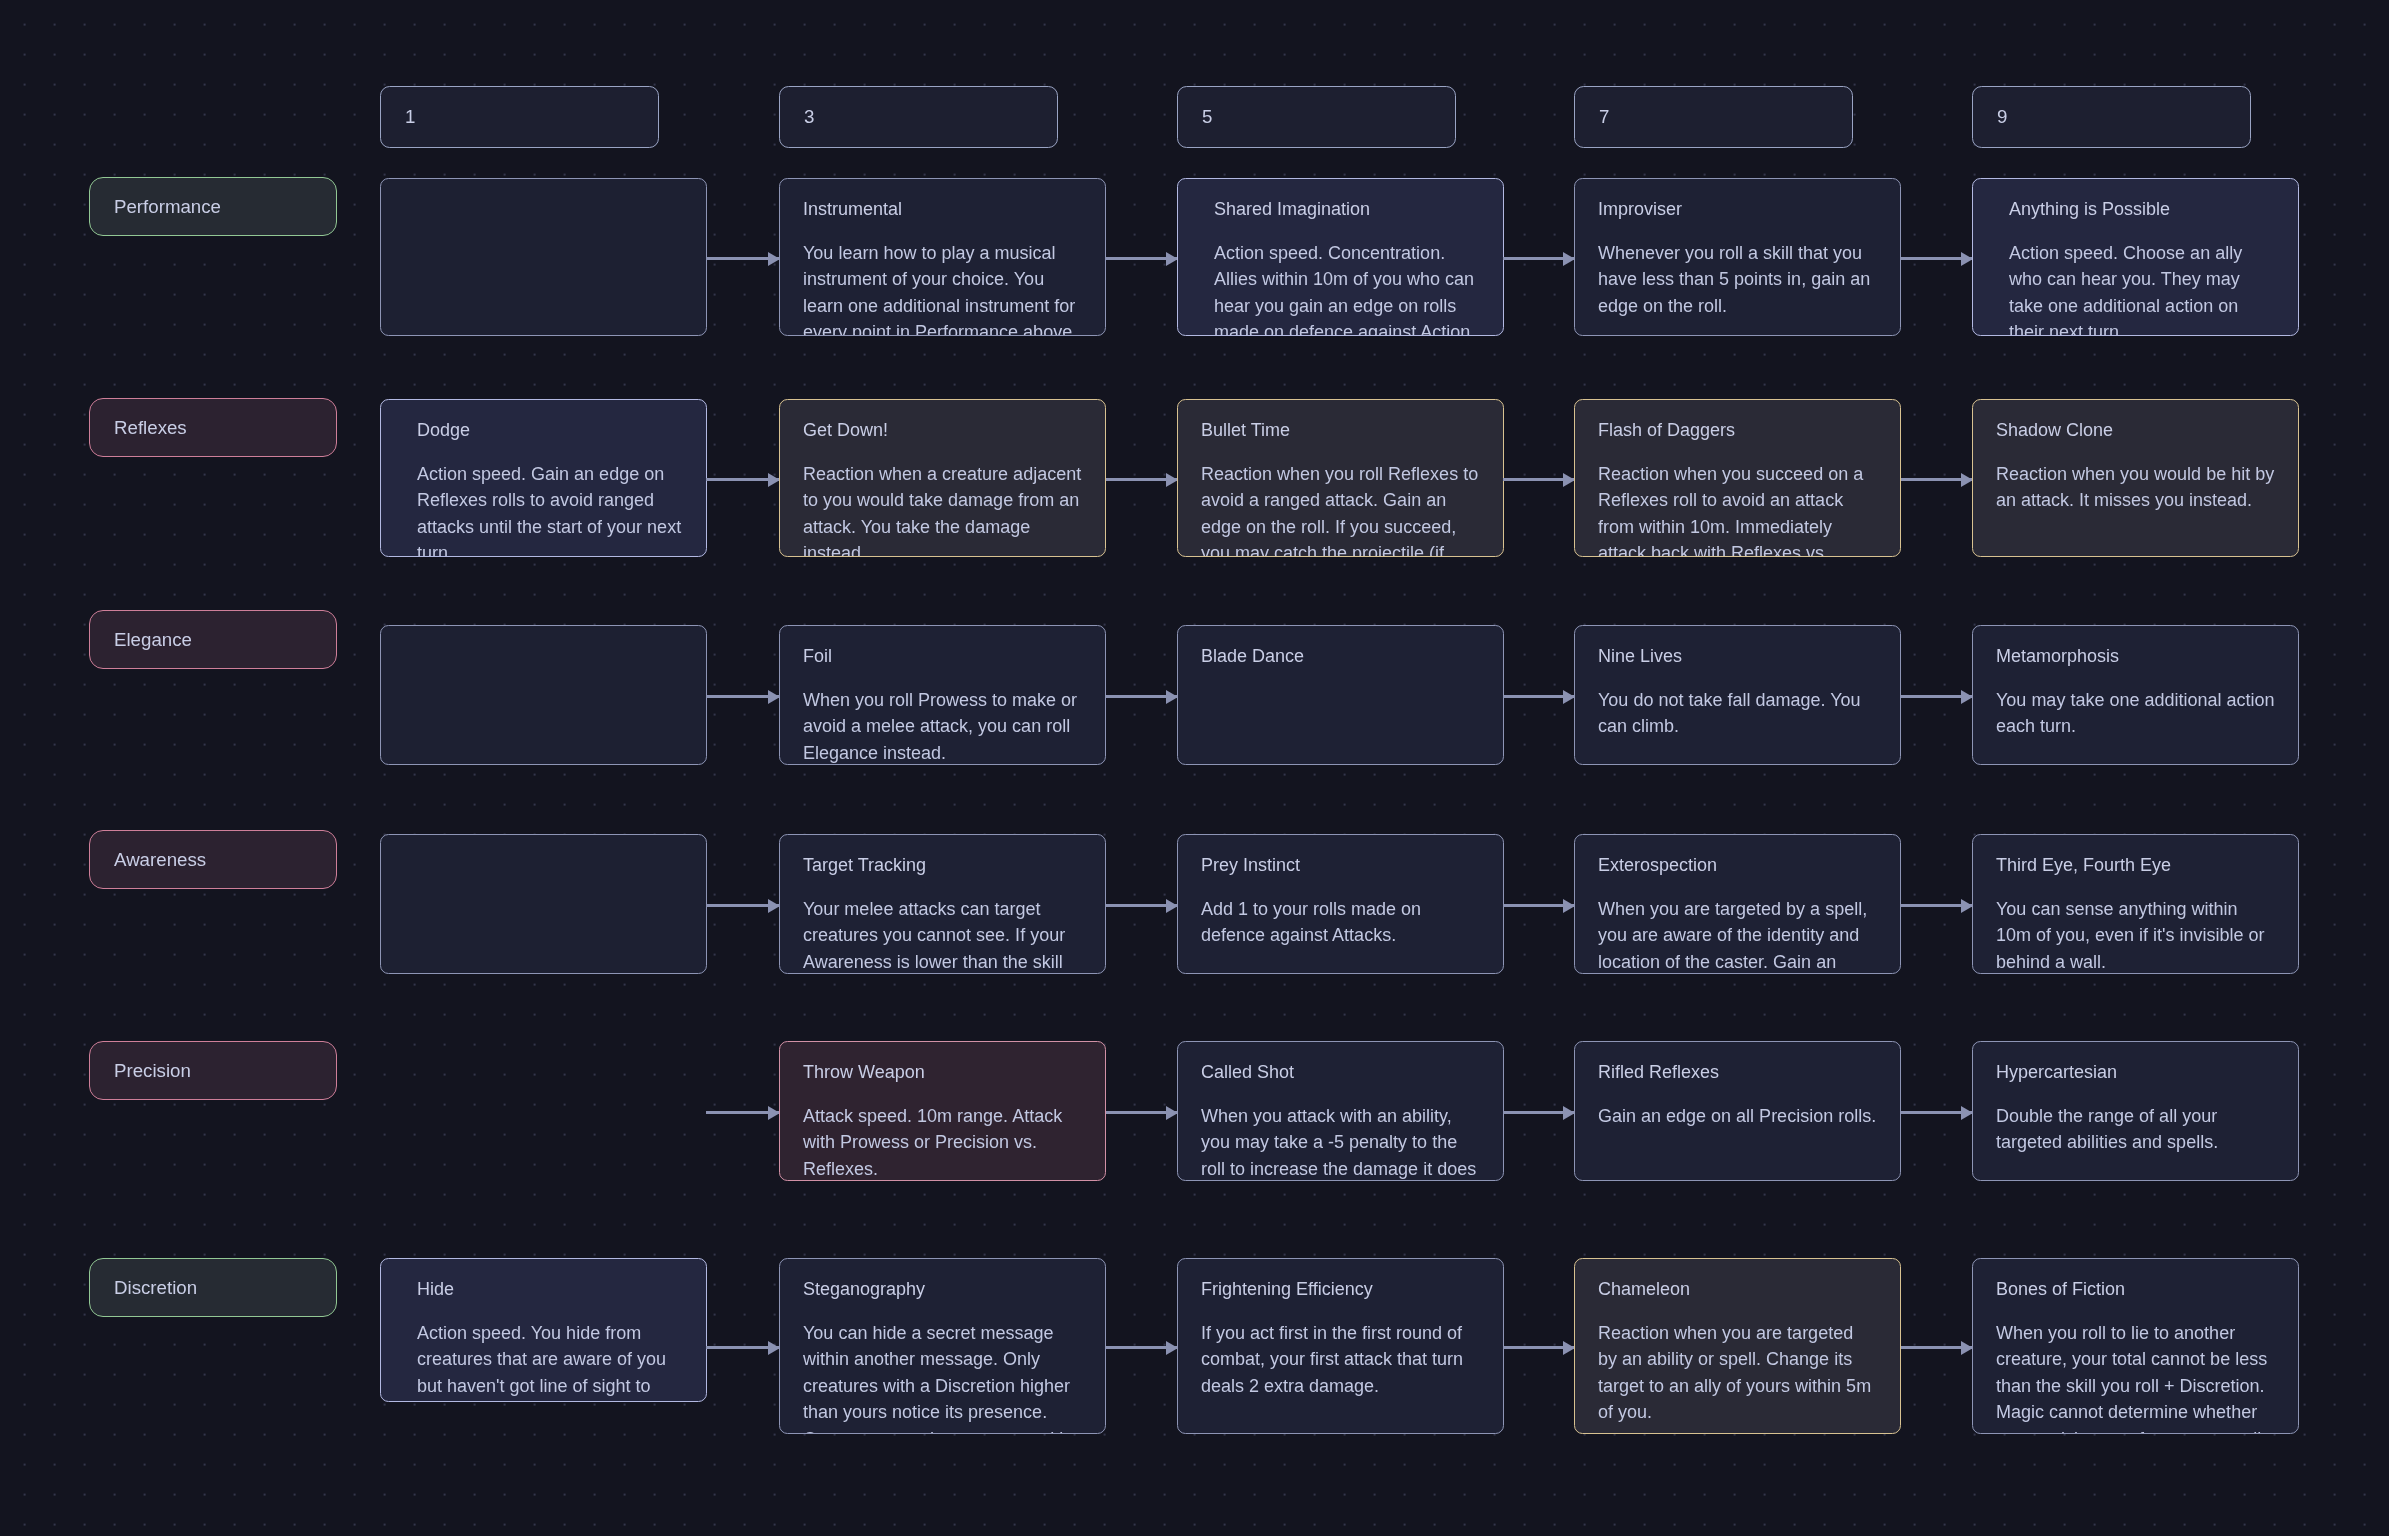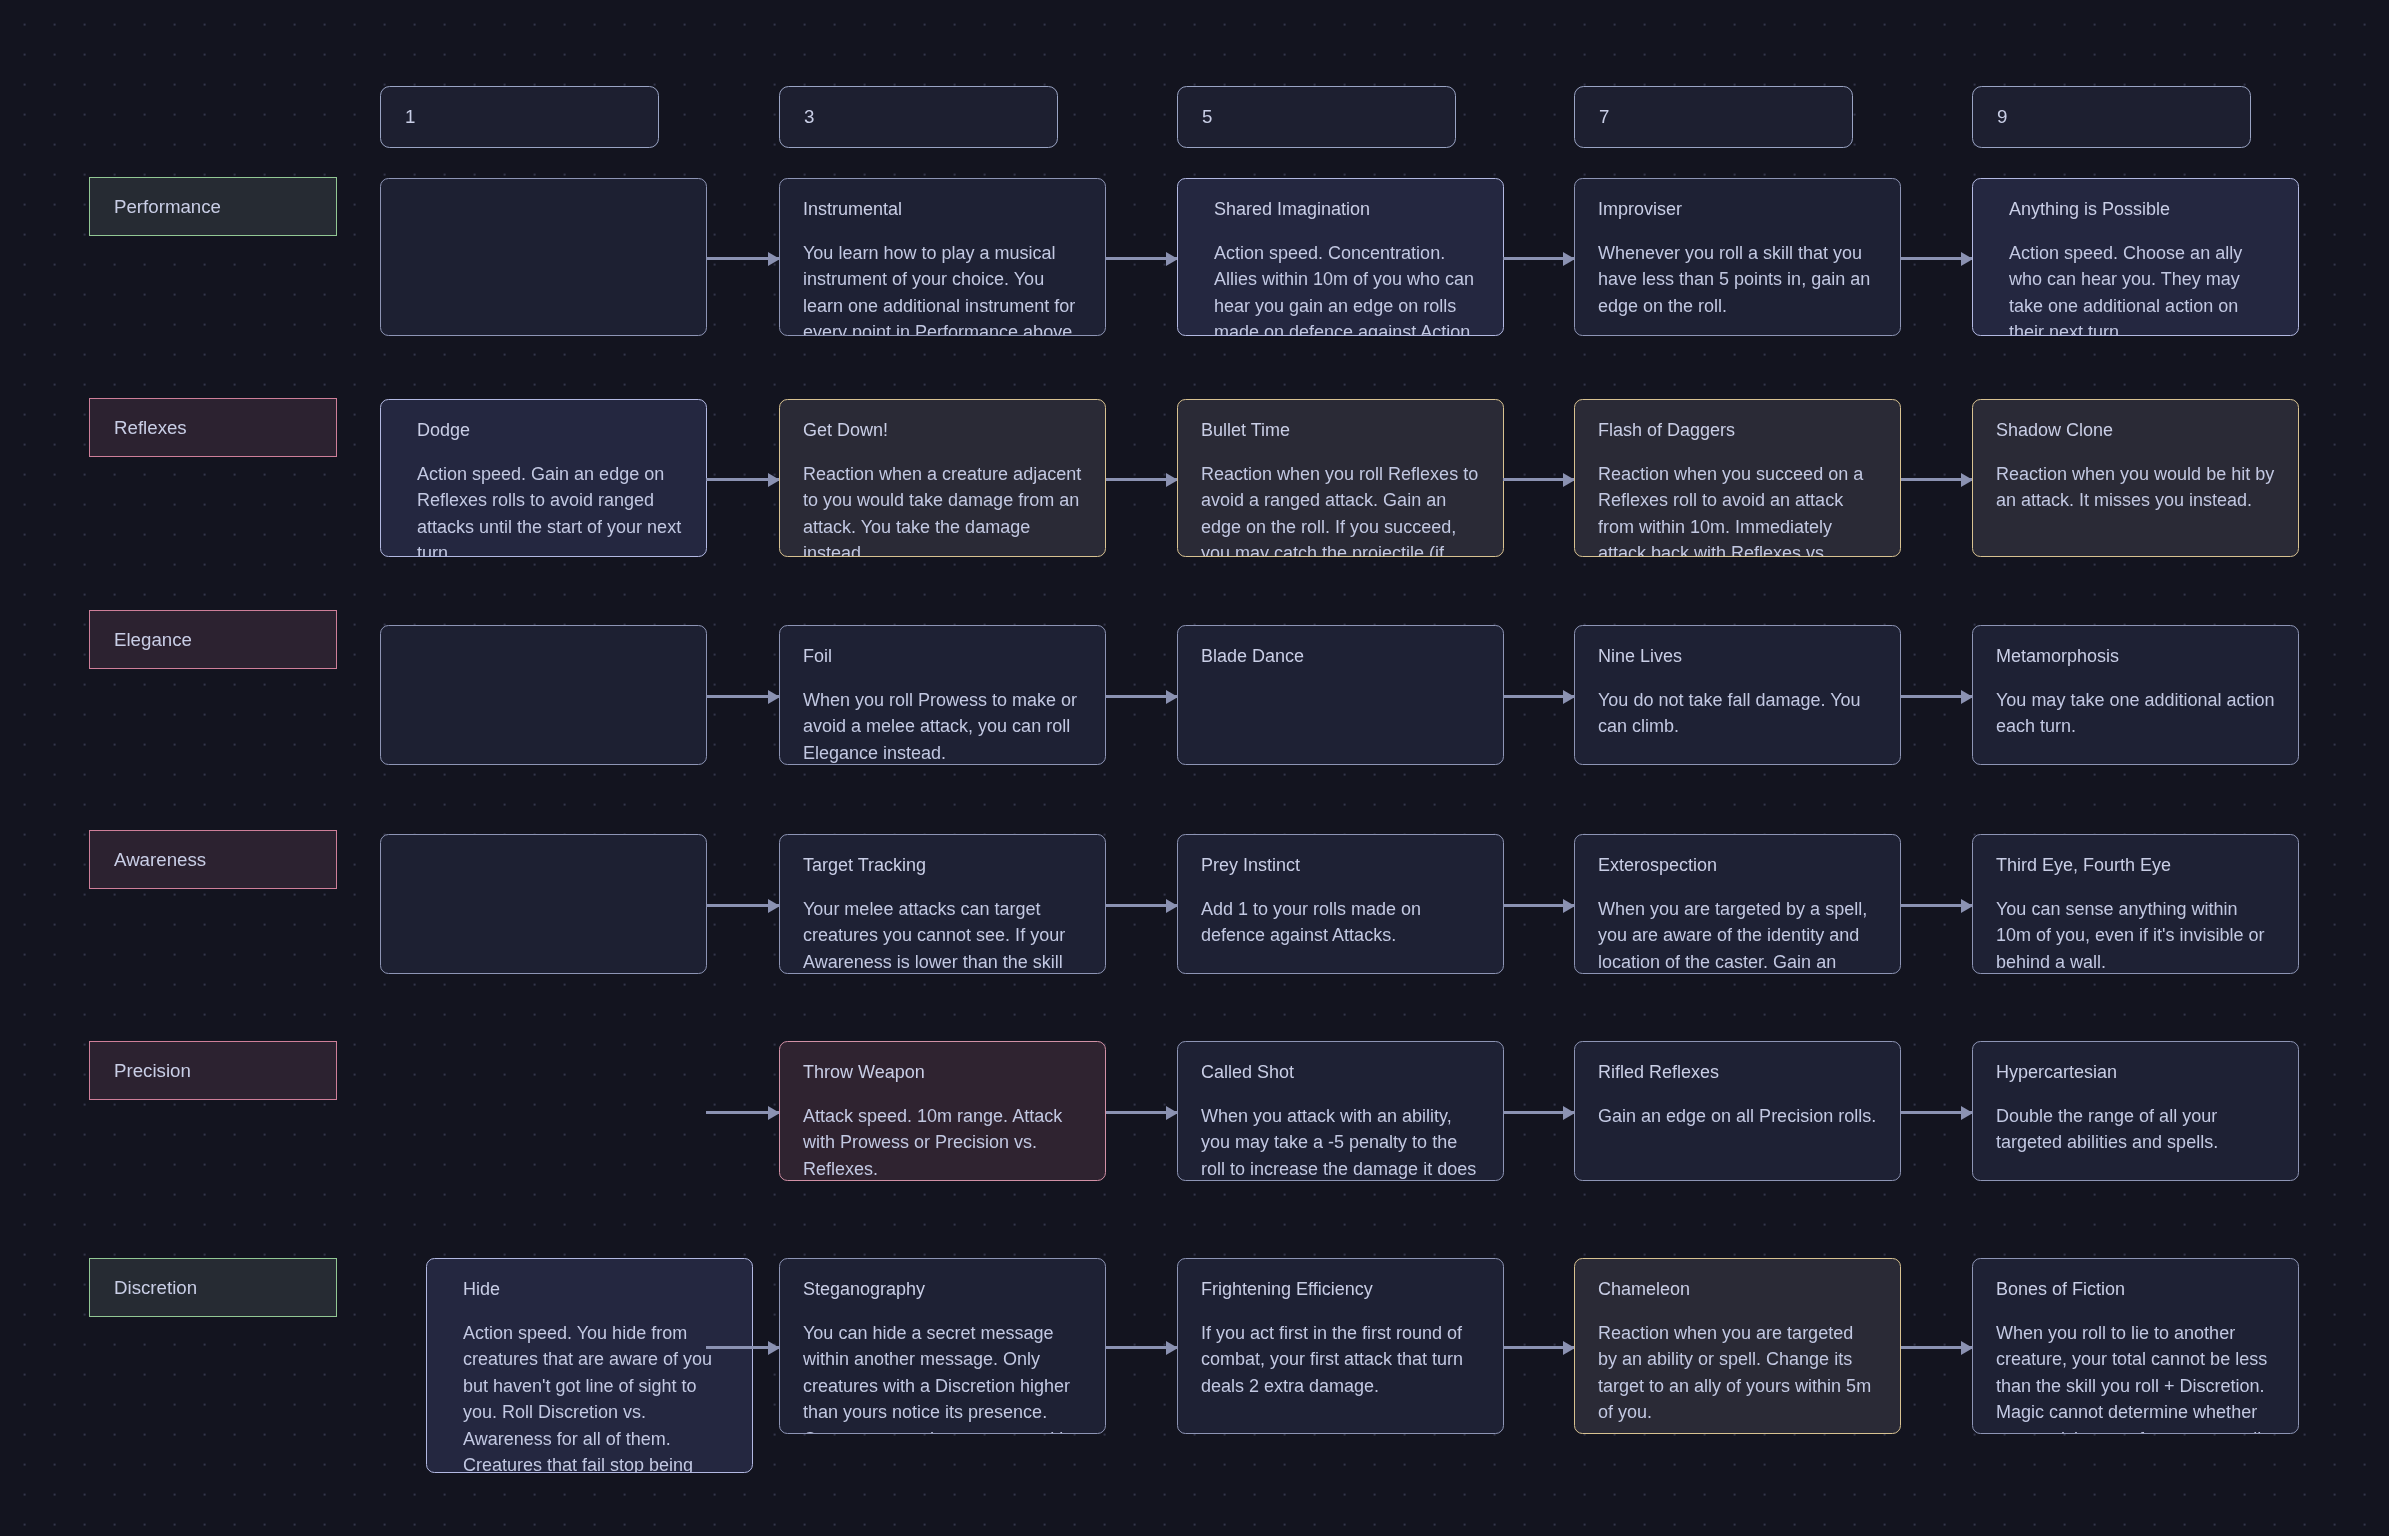--- a/index.html
+++ b/index.html
@@ -45,21 +45,21 @@
     color: #c9cee6;
     letter-spacing: 0.1px;
   }
 
   
   .row-label {
     height: 59px;
     display: flex;
     align-items: center;
     padding: 0 24px;
-    border-radius: 0;
+    border-radius: 14px;
     box-sizing: border-box;
     border: 1.8px solid;
   }
   .row-label span {
     font-size: 18.7px;
     color: #c9cee6;
   }
   .row-label.green { border-color: #92c894; background: #262b33; }
   .row-label.pink  { border-color: #cf7f99; background: #2c2230; }
 
@@ -247,21 +247,21 @@
     <div class="arrow" style="left: 1503px; width: 71px; top: 1111px;"></div>
     <div class="card" style="left: 1574px; top: 1041px; width: 327px; height: 140px;">
       <div class="c-title">Rifled Reflexes</div>
       <div class="c-body">Gain an edge on all Precision rolls.</div>
     </div>
     <div class="arrow" style="left: 1901px; width: 71px; top: 1111px;"></div>
     <div class="card" style="left: 1972px; top: 1041px; width: 327px; height: 140px;">
       <div class="c-title">Hypercartesian</div>
       <div class="c-body">Double the range of all your targeted abilities and spells.</div>
     </div>
-    <div class="card accent-lavender" style="left: 380px; top: 1258px; width: 327px; height: 215px; margin-left: 46px;">
+    <div class="card accent-lavender" style="left: 380px; top: 1258px; width: 327px; height: 144px;">
       <div class="c-title">Hide</div>
       <div class="c-body">Action speed. You hide from creatures that are aware of you but haven't got line of sight to you. Roll Discretion vs. Awareness for all of them. Creatures that fail stop being aware of your location.</div>
     </div>
     <div class="arrow" style="left: 706px; width: 73px; top: 1346px;"></div>
     <div class="card" style="left: 779px; top: 1258px; width: 327px; height: 176px;">
       <div class="c-title">Steganography</div>
       <div class="c-body">You can hide a secret message within another message. Only creatures with a Discretion higher than yours notice its presence. Creatures you choose can read it; others must roll Discretion vs. yours.</div>
     </div>
     <div class="arrow" style="left: 1106px; width: 71px; top: 1346px;"></div>
     <div class="card" style="left: 1177px; top: 1258px; width: 327px; height: 176px;">

